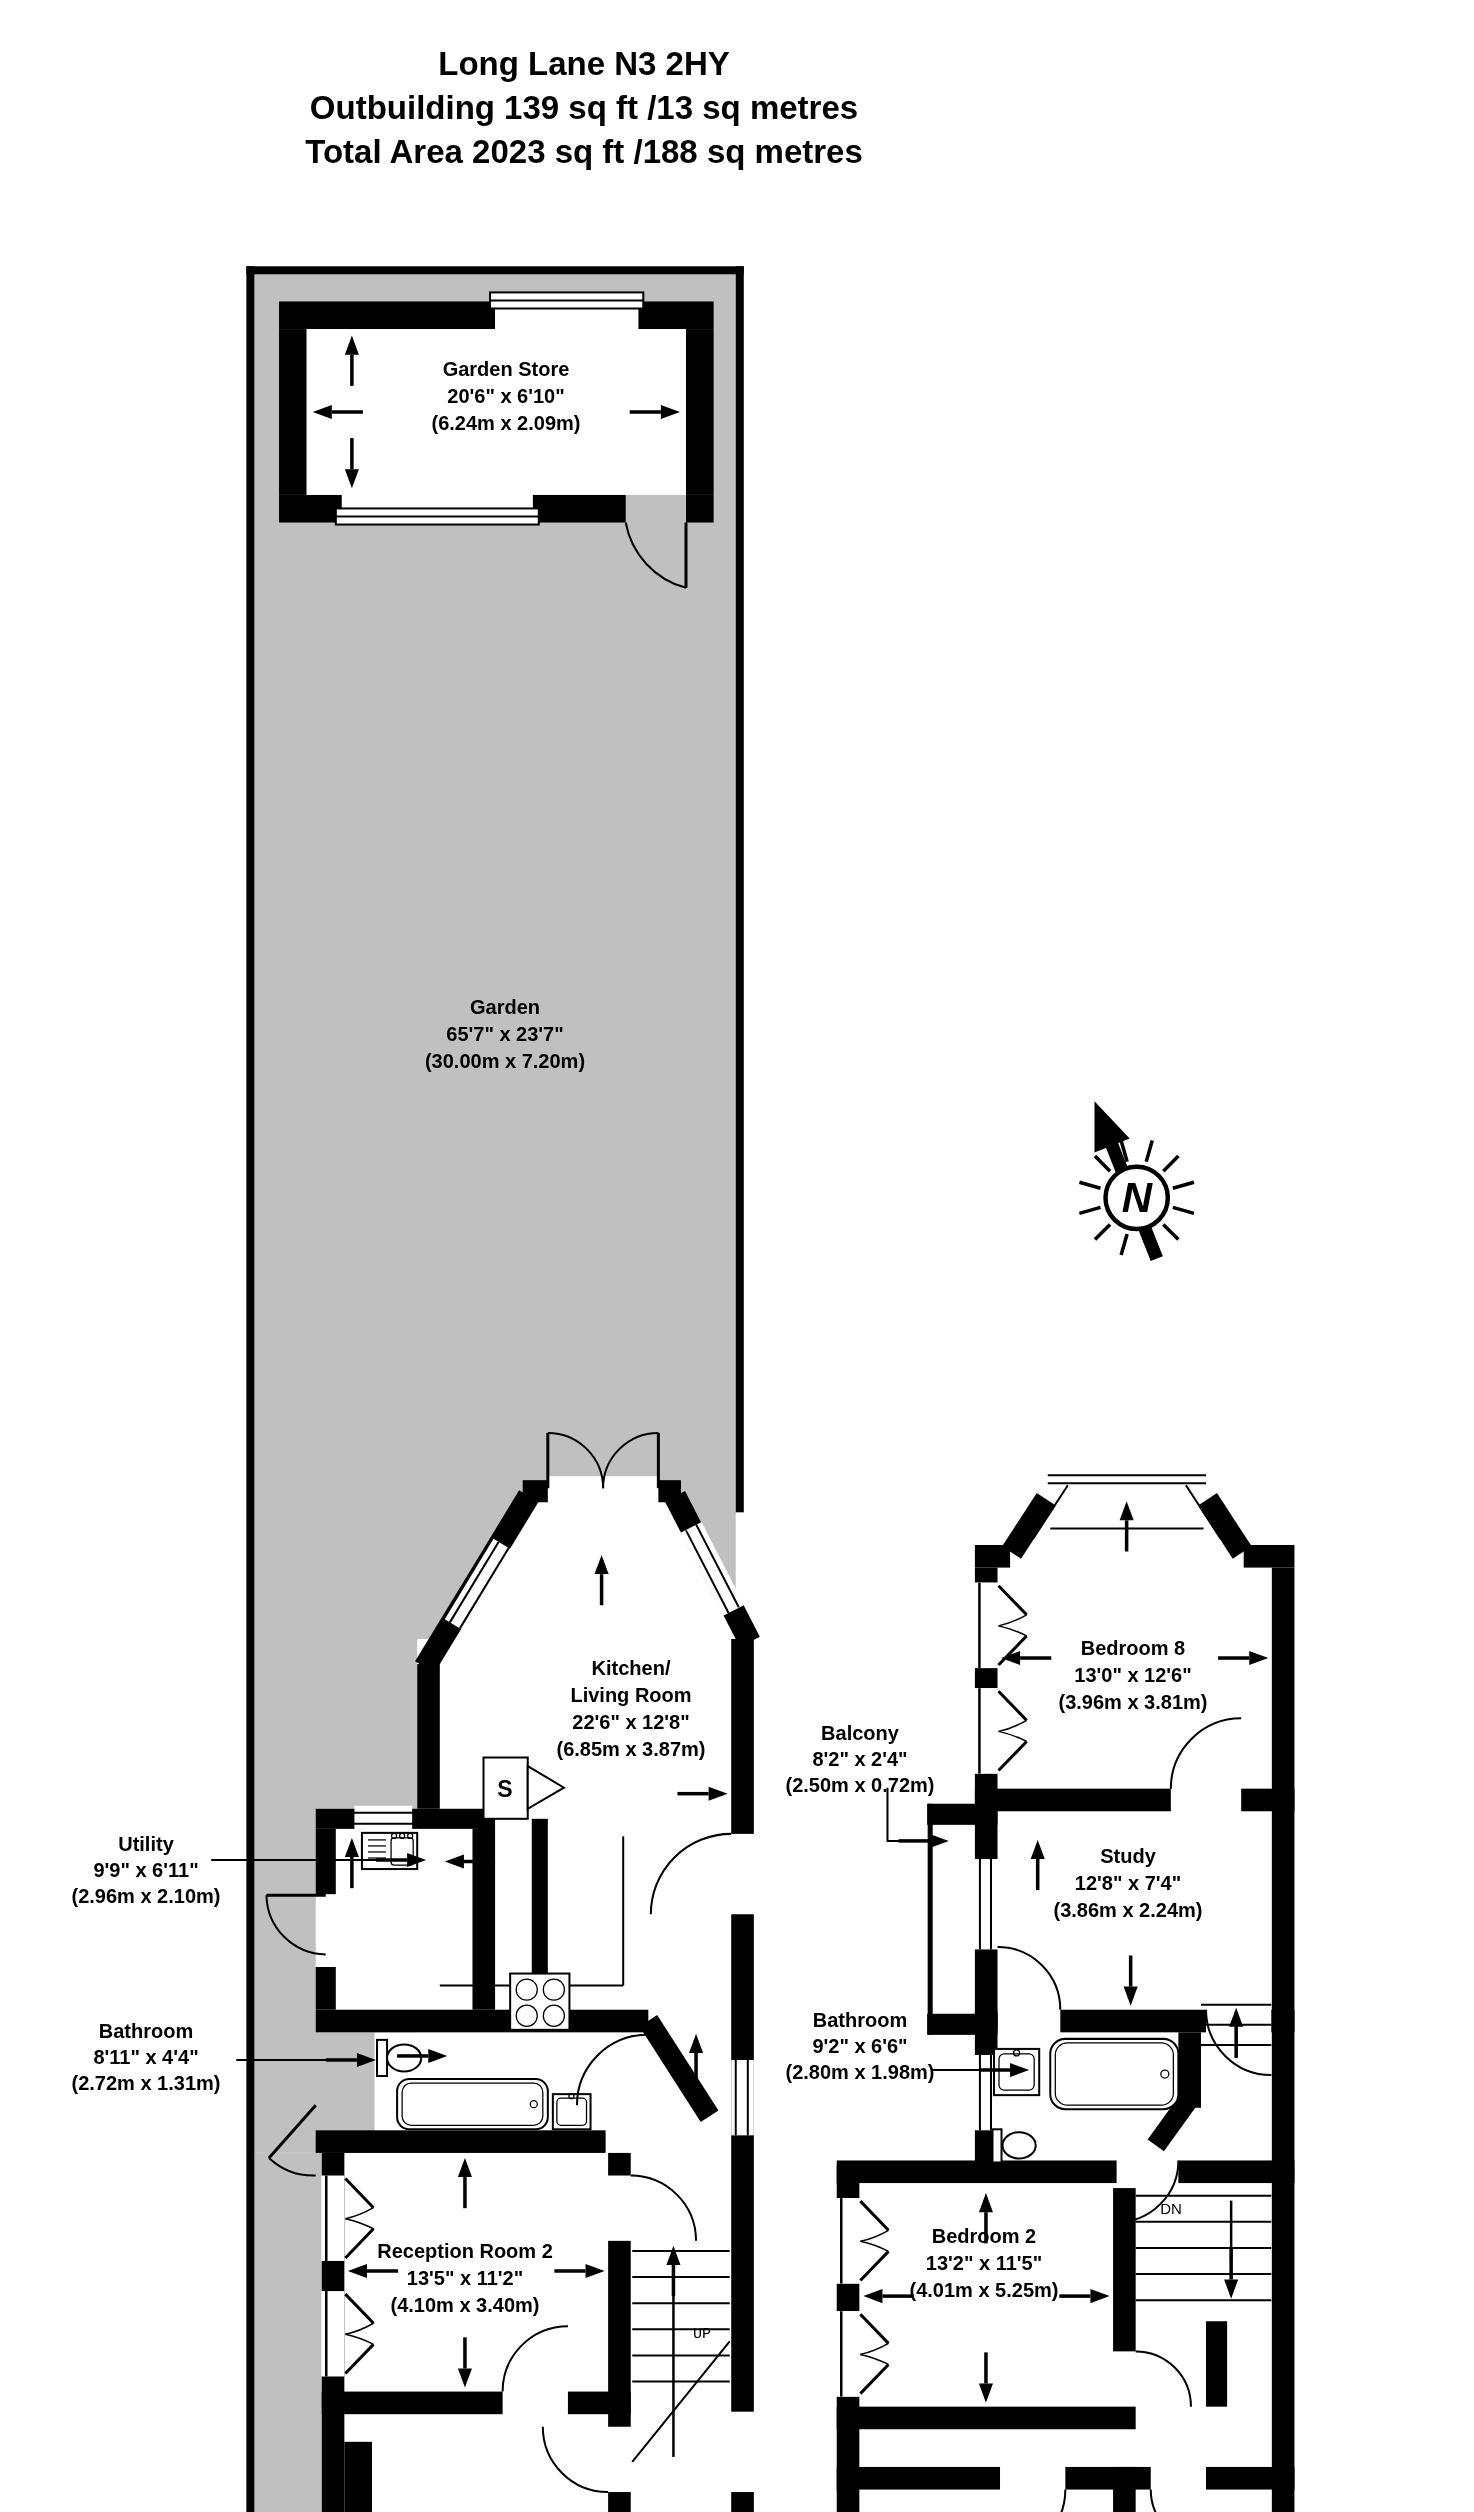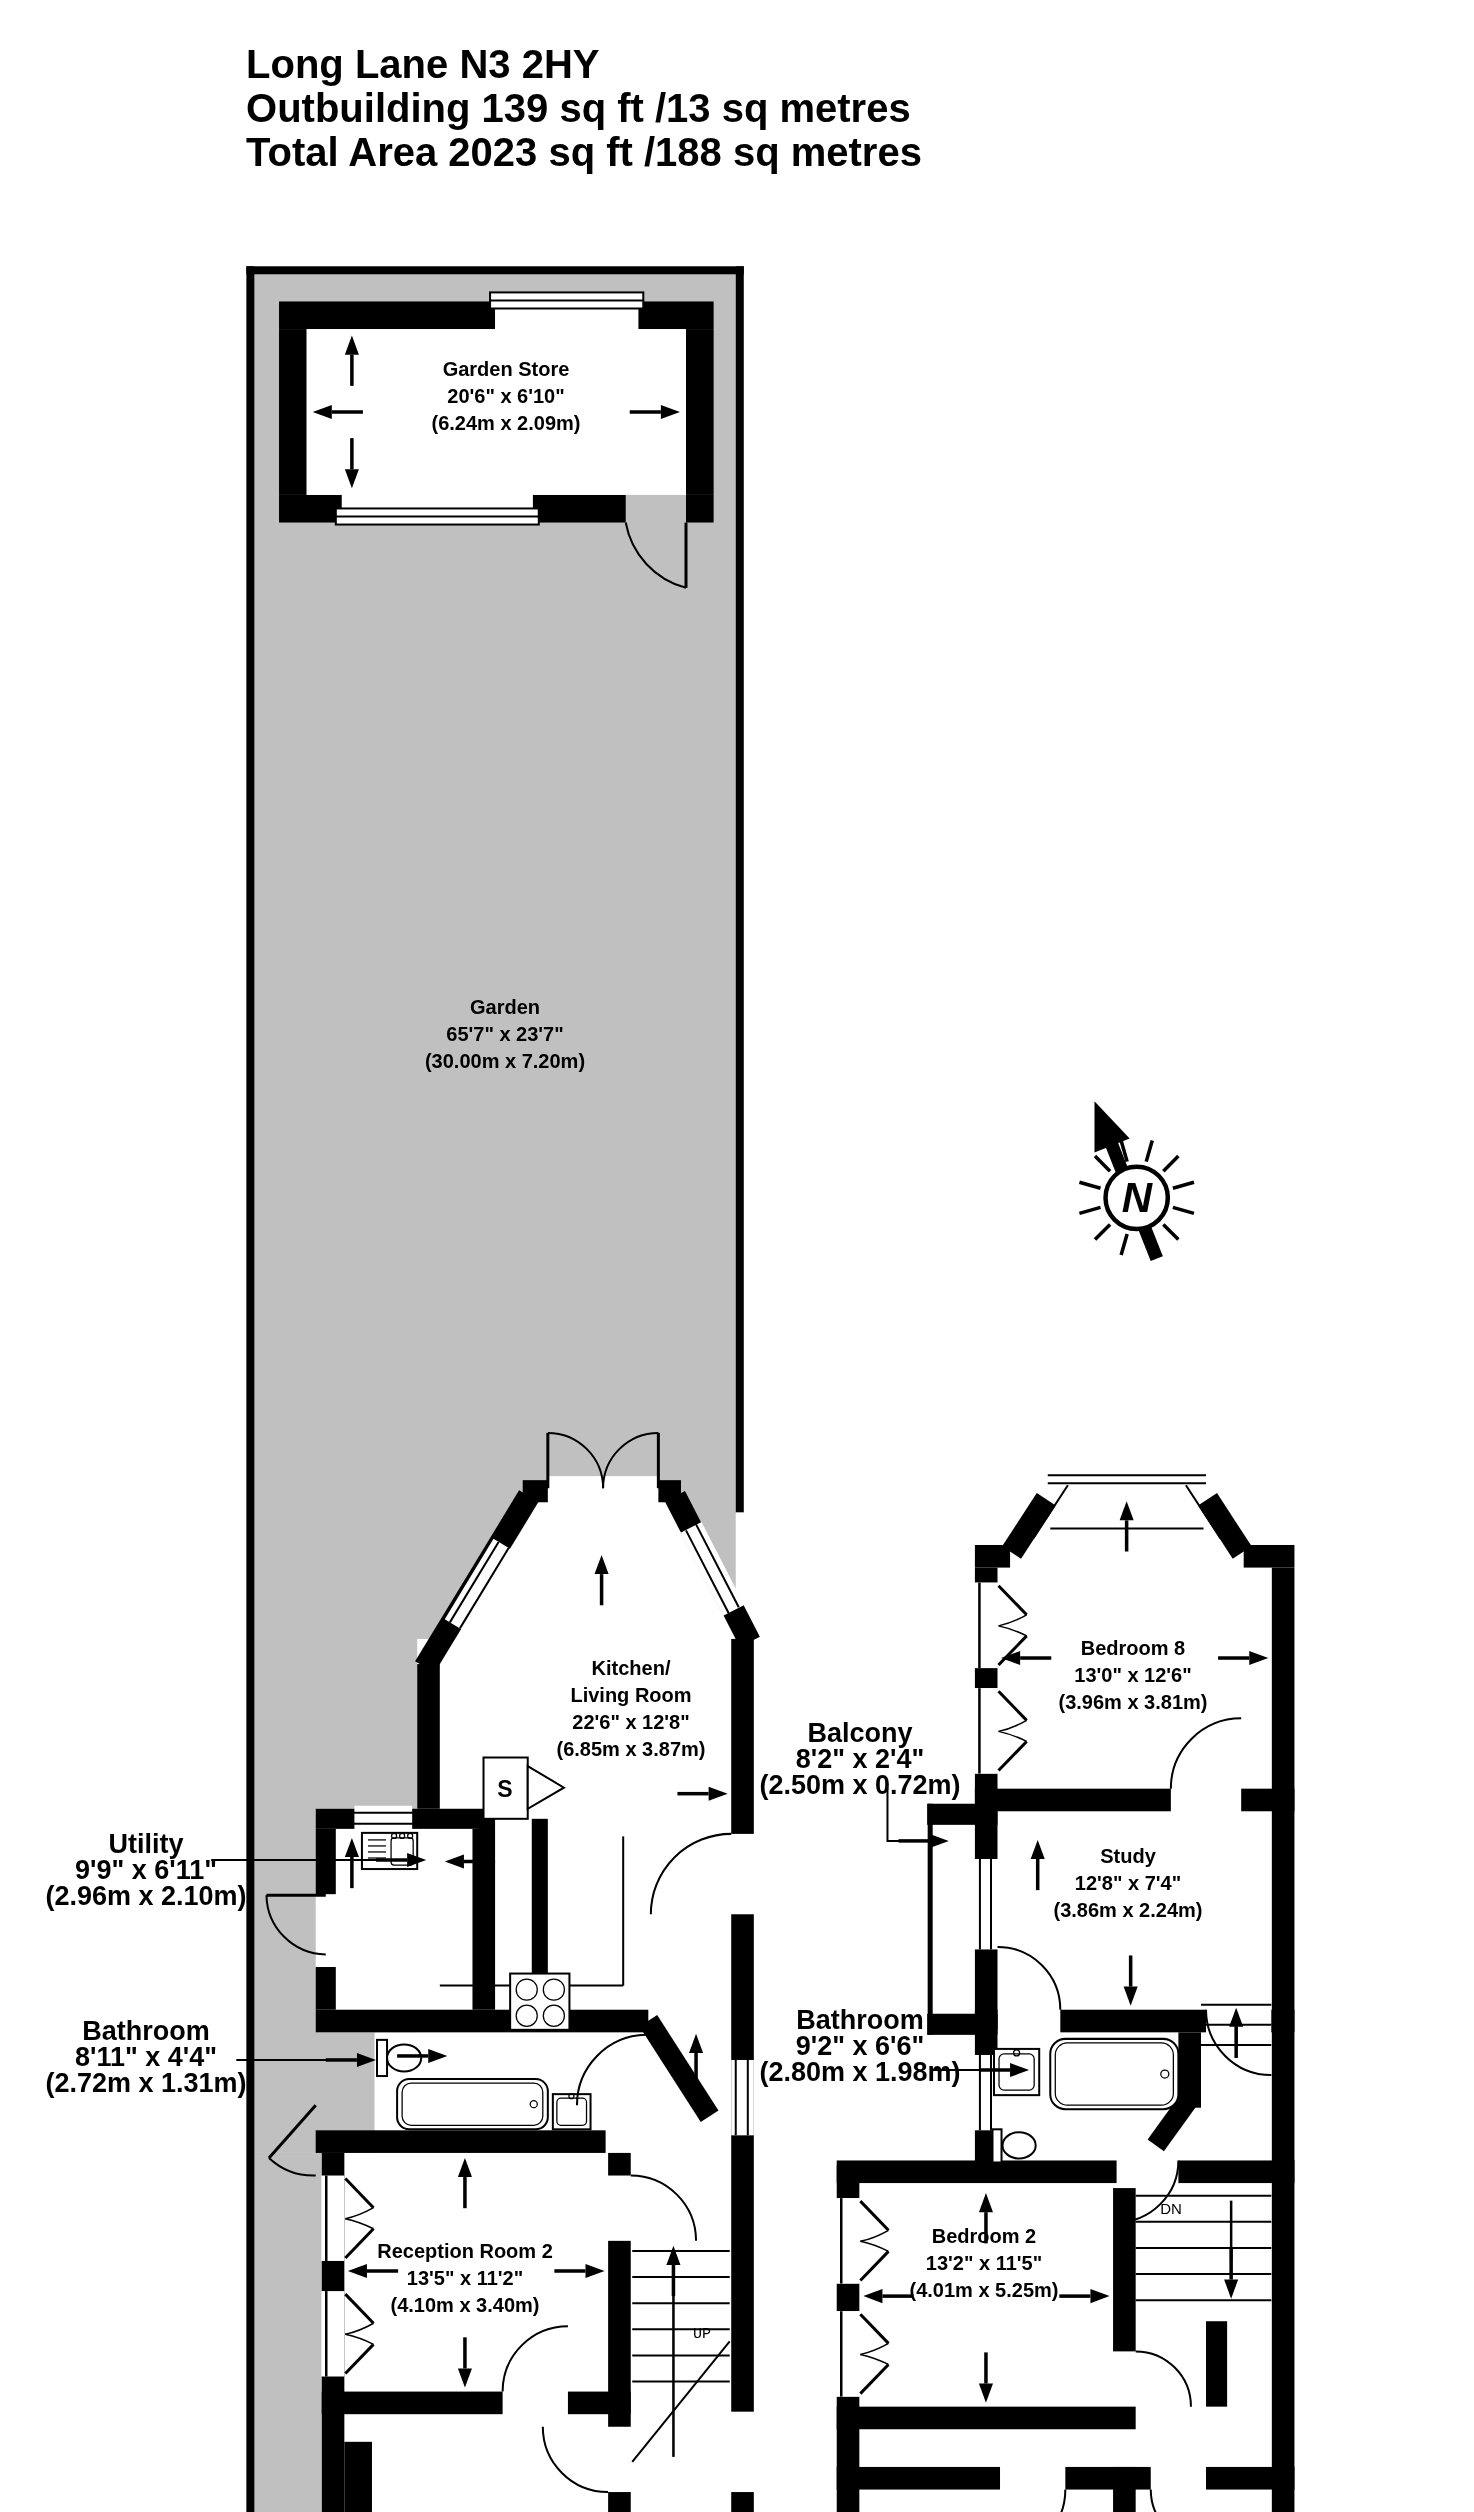--- a/index.html
+++ b/index.html
@@ -11,23 +11,23 @@
   .garden{fill:var(--garden,#c0c0c0);}
   .wh{fill:#fff;}
   .ln{stroke:#000;fill:none;}
   .thin{stroke:#000;stroke-width:4;fill:none;}
   .leaf{stroke:#000;stroke-width:6;fill:none;}
   .arc{stroke:#000;stroke-width:4;fill:none;}
   .fixture{stroke:#000;stroke-width:4;fill:#fff;}
   .fixture2{stroke:#000;stroke-width:2.5;fill:none;}
   .lbl{position:absolute;transform:translateX(-50%);text-align:center;white-space:nowrap;
        font-weight:bold;font-size:20px;line-height:27px;margin-top:8px;}
-  .lbl.outs{font-size:27px;line-height:26px;}
+  .lbl.outs{font-size:20px;line-height:26px;}
   .title{position:absolute;left:584px;top:42px;transform:translateX(-50%);
-         font-weight:bold;font-size:40px;line-height:44px;white-space:nowrap;}
+         text-align:center;font-weight:bold;font-size:33px;line-height:44px;white-space:nowrap;}
   .tiny{position:absolute;transform:translateX(-50%);font-size:15px;font-weight:normal;}
   .slbl{position:absolute;transform:translate(-50%,-50%);font-weight:bold;font-size:23px;}
   .nlbl{position:absolute;transform:translate(-50%,-50%);font-weight:bold;font-style:italic;font-size:42px;}
 </style>
 </head>
 <body>
 
 <div id="plan">
 
 <svg width="1475" height="2995" viewBox="0 0 2935 5961">

